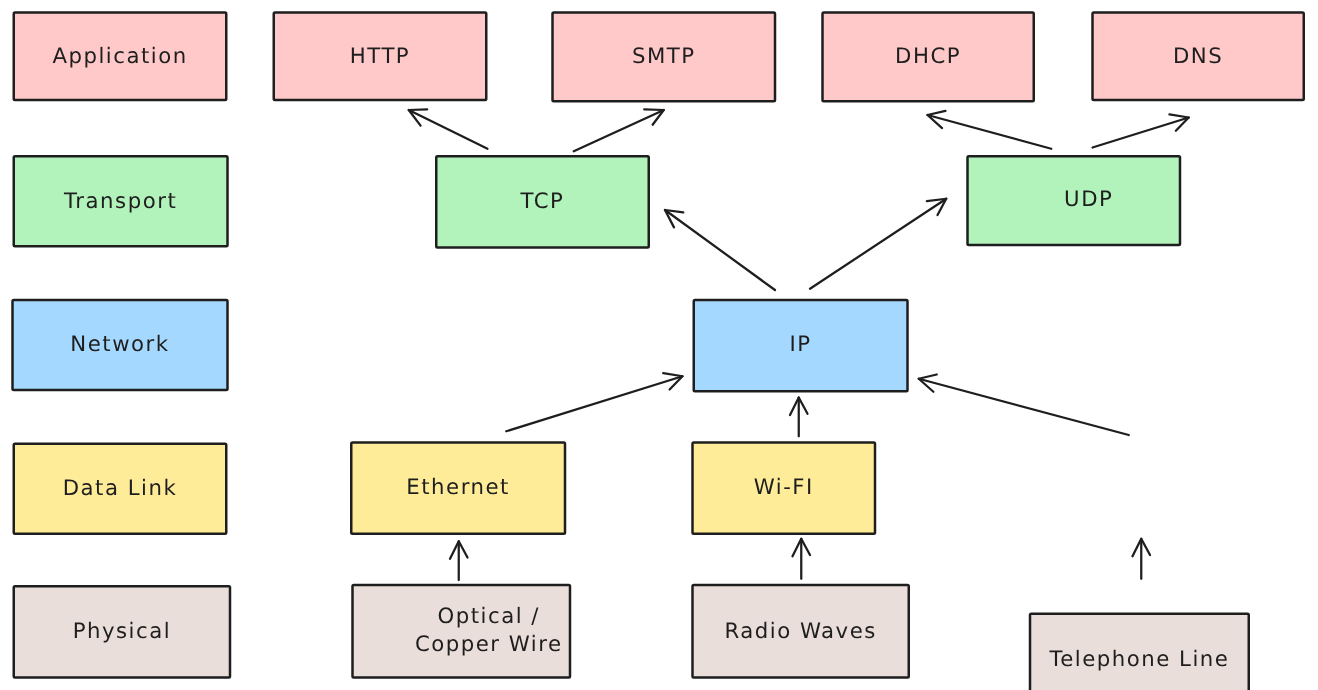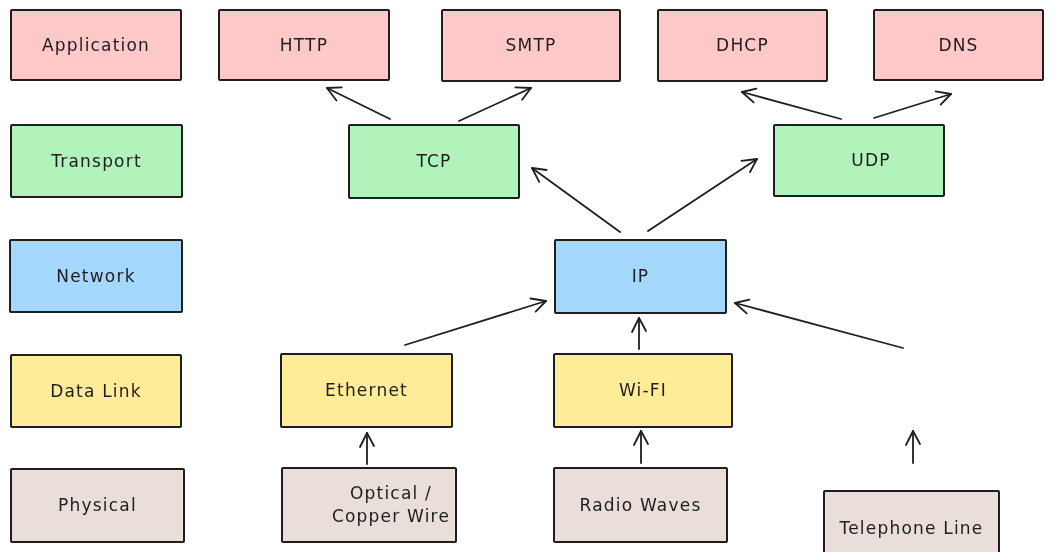--- a/index.html
+++ b/index.html
@@ -38,21 +38,21 @@
 
   .n-transport{left:10px;top:124px;width:173px;height:74px;}
   .n-tcp{left:348px;top:124px;width:172px;height:75px;}
   .n-udp{left:773px;top:124px;width:172px;height:73px;padding-left:24px;}
 
   .n-network{left:9px;top:239px;width:174px;height:74px;}
   .n-ip{left:554px;top:239px;width:173px;height:75px;}
 
   .n-datalink{left:10px;top:354px;width:172px;height:74px;}
   .n-ethernet{left:280px;top:353px;width:173px;height:75px;}
-  .n-wifi{left:553px;top:353px;width:180px;height:75px;}
+  .n-wifi{left:553px;top:353px;width:148px;height:75px;}
   .n-ppp{left:823px;top:353px;width:172px;height:75px;}
 
   .n-physical{left:10px;top:468px;width:175px;height:75px;}
   .n-optical{left:281px;top:467px;width:176px;height:76px;padding-left:44px;}
   .n-radio{left:553px;top:467px;width:175px;height:76px;}
   .n-telephone{left:823px;top:490px;width:177px;height:76px;align-items:center;}
 </style>
 </head>
 <body>
 

